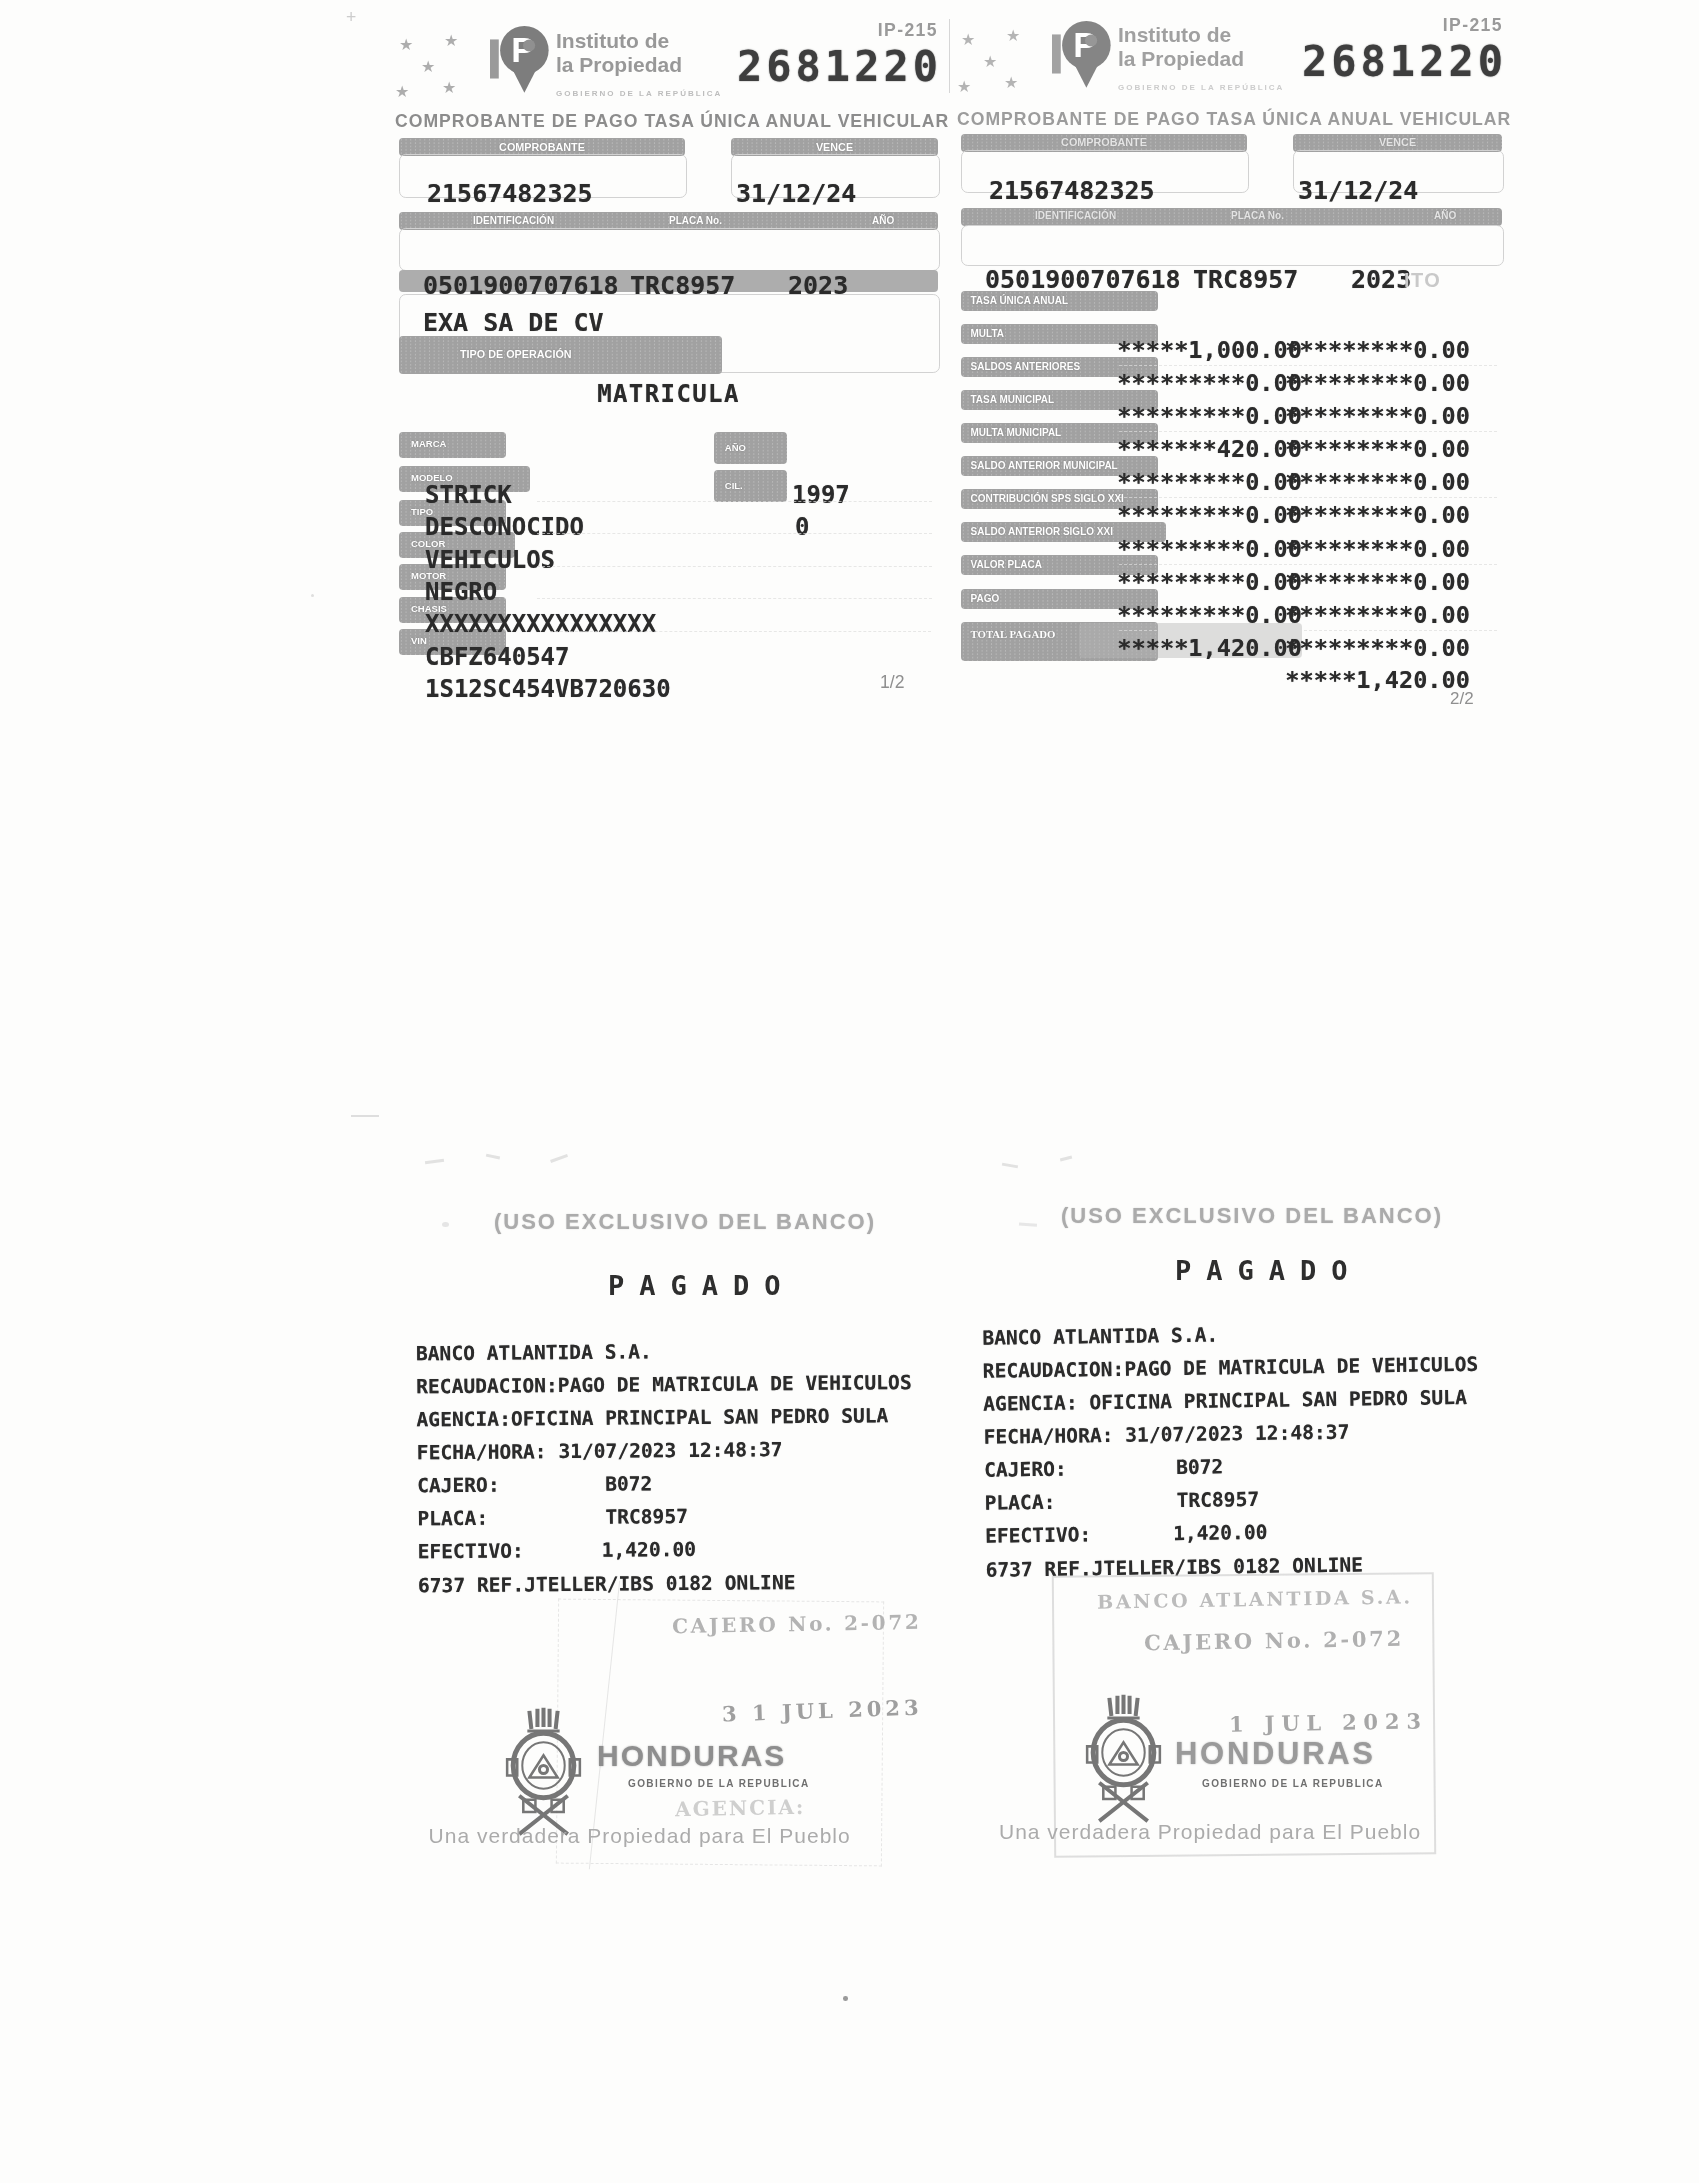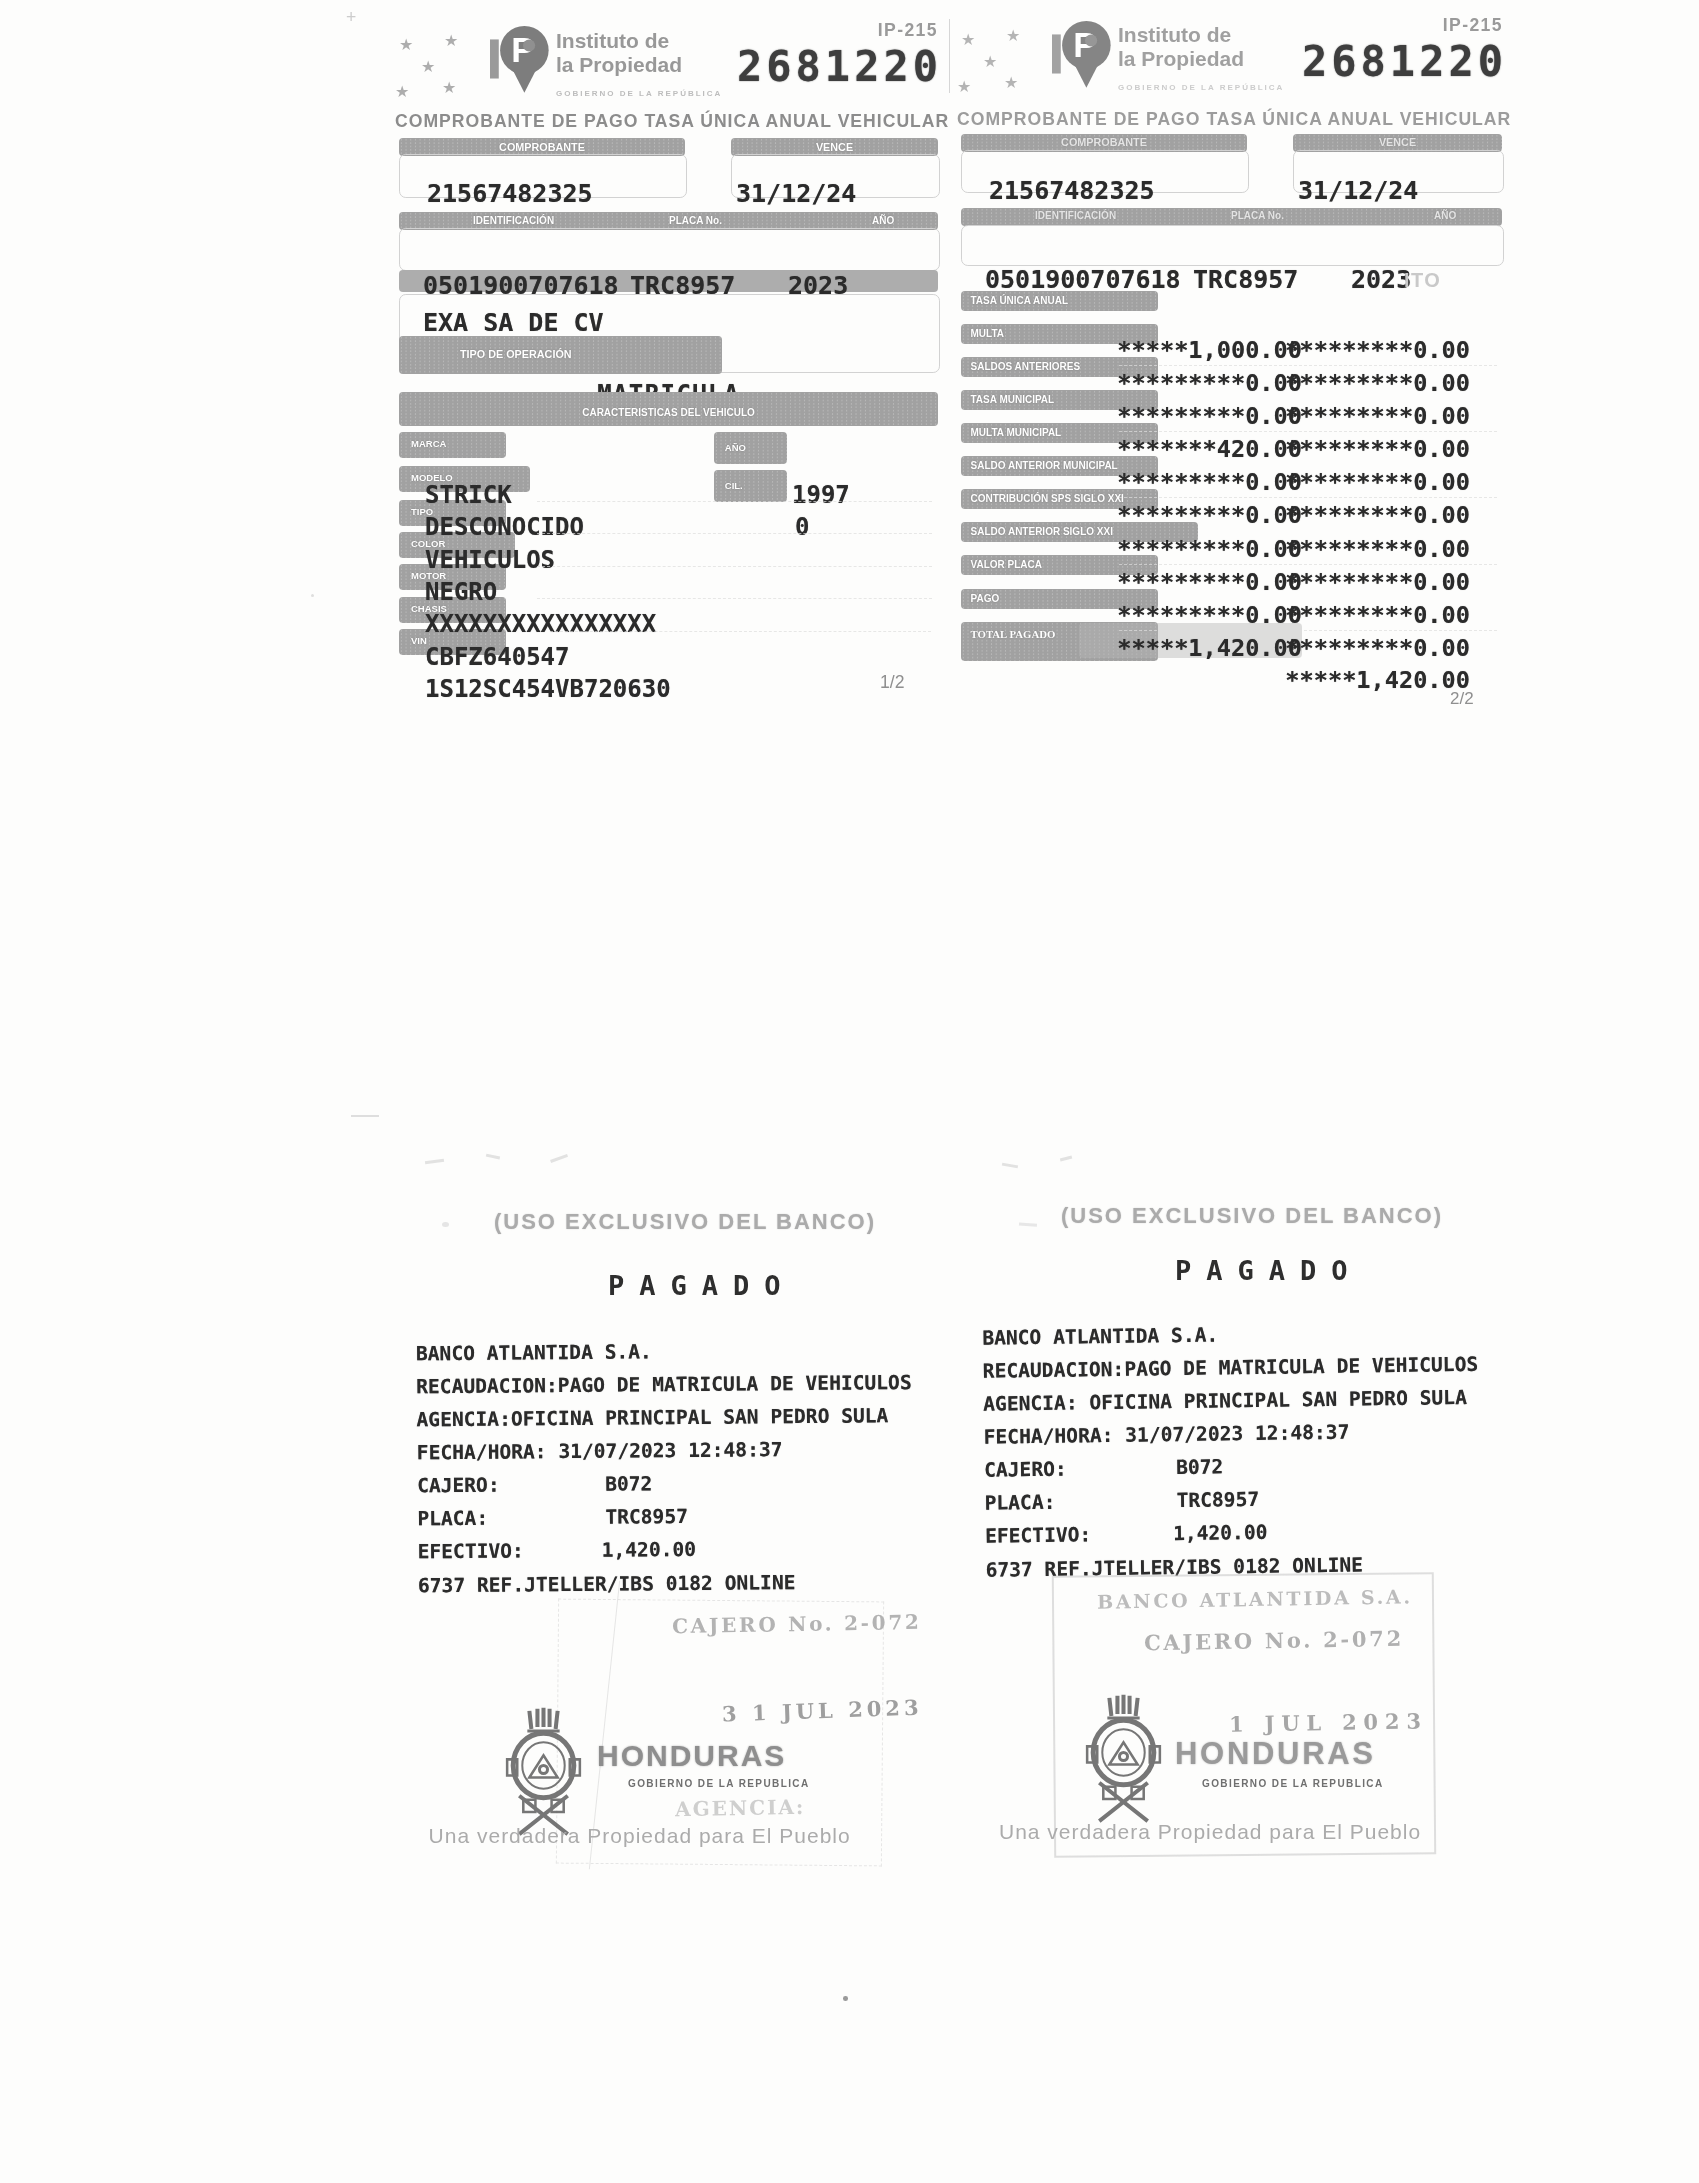--- a/index.html
+++ b/index.html
@@ -83,23 +83,20 @@
     <div class="dm" style="left:393px;top:252px;font-size:25px;">2023</div>
 
     <div class="thinbox" style="left:4px;top:275px;width:539px;height:77px;"></div>
     <div class="dm" style="left:28px;top:289px;font-size:25px;">EXA SA DE CV</div>
 
     <div class="band" style="left:4px;top:317px;width:323px;height:38px;">
       <span class="band-label" style="left:61px;top:11.5px;font-size:10.8px;">TIPO DE OPERACIÓN</span>
     </div>
 
     <div class="dm" style="left:0;top:361px;width:547px;text-align:center;font-size:24px;letter-spacing:1.4px;">MATRICULA</div>
-    <div class="band" style="left:4px;top:373px;width:539px;height:34px;">
-      <span class="band-label" style="left:0;width:100%;top:15px;text-align:center;font-size:10px;">CARACTERISTICAS DEL VEHICULO</span>
-    </div>
 
     <div class="band" style="left:4px;top:413px;width:107px;height:26px;">
         <span class="band-label" style="left:12px;top:6px;font-size:9.5px;">MARCA</span>
       </div>
     <div class="band" style="left:4px;top:447px;width:131px;height:26px;">
         <span class="band-label" style="left:12px;top:6px;font-size:9.5px;">MODELO</span>
       </div>
     <div class="band" style="left:4px;top:481px;width:107px;height:26px;">
         <span class="band-label" style="left:12px;top:6px;font-size:9.5px;">TIPO</span>
       </div>
@@ -211,21 +208,21 @@
       </div>
     <div class="band" style="left:4px;top:409px;width:197px;height:20px;">
         <span class="band-label" style="left:9.5px;top:4px;font-size:10px;">MULTA MUNICIPAL</span>
       </div>
     <div class="band" style="left:4px;top:442px;width:197px;height:20px;">
         <span class="band-label" style="left:9.5px;top:4px;font-size:10px;">SALDO ANTERIOR MUNICIPAL</span>
       </div>
     <div class="band" style="left:4px;top:475px;width:197px;height:20px;">
         <span class="band-label" style="left:9.5px;top:4px;font-size:10px;">CONTRIBUCIÓN SPS SIGLO XXI</span>
       </div>
-    <div class="band" style="left:4px;top:508px;width:237px;height:20px;">
+    <div class="band" style="left:4px;top:508px;width:197px;height:20px;padding-left:8px;">
         <span class="band-label" style="left:9.5px;top:4px;font-size:10px;">SALDO ANTERIOR SIGLO XXI</span>
       </div>
     <div class="band" style="left:4px;top:541px;width:197px;height:20px;">
         <span class="band-label" style="left:9.5px;top:4px;font-size:10px;">VALOR PLACA</span>
       </div>
     <div class="band" style="left:4px;top:575px;width:197px;height:20px;">
         <span class="band-label" style="left:9.5px;top:4px;font-size:10px;">PAGO</span>
       </div>
     <div class="band" style="left:4px;top:608px;width:197px;height:39px;">
         <span class="band-label" style="left:9.5px;top:6.8px;font-size:10.8px;font-family:Liberation Serif, serif;">TOTAL PAGADO</span>

